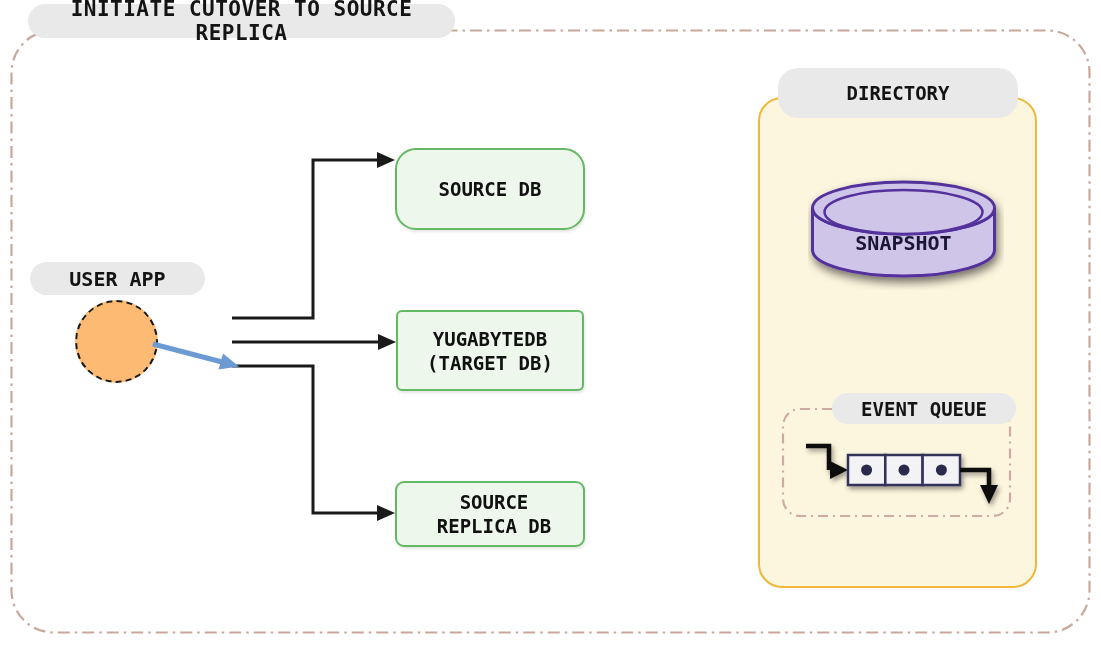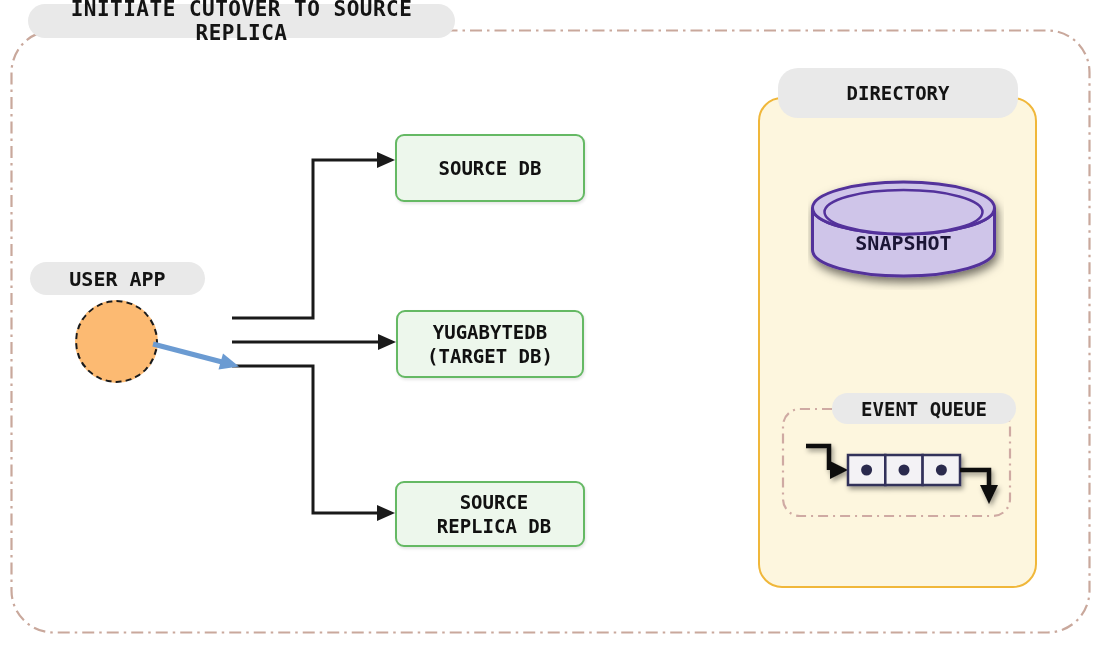--- a/index.html
+++ b/index.html
@@ -12,22 +12,22 @@
   #title-pill{left:28px;top:4px;width:427px;height:34px;font-size:21px;letter-spacing:.5px;}
   #userapp-pill{left:30px;top:262px;width:175px;height:33px;font-size:20px;border-radius:17px;}
   #voyager-pill{left:778px;top:68px;width:240px;height:50px;font-size:19px;line-height:23px;
                 border-radius:20px;flex-direction:column;}
   #eq-pill{left:832px;top:393px;width:184px;height:31px;font-size:19px;border-radius:16px;}
   #userapp-circle{position:absolute;left:75px;top:300px;width:83px;height:83px;
         background:#fcba72;border:2.5px dashed #1a1a1a;border-radius:50%;box-sizing:border-box;}
   .dbbox{position:absolute;background:#edf7ec;border:2px solid #65b964;border-radius:9px;
         box-sizing:border-box;display:flex;flex-direction:column;align-items:center;justify-content:center;
         font-weight:700;font-size:19px;line-height:24px;box-shadow:1px 2px 3px rgba(0,0,0,0.10);}
-  #box-source{left:395px;top:134px;width:190px;height:68px;}
-  #box-target{left:396px;top:310px;width:188px;height:68px;}
+  #box-source{left:395px;top:148px;width:190px;height:82px;border-radius:21px;}
+  #box-target{left:396px;top:310px;width:188px;height:81px;border-radius:6px;}
   #box-replica{left:395px;top:481px;width:190px;height:66px;padding-left:8px;}
   #voyager-panel{position:absolute;left:758px;top:97px;width:279px;height:491px;
         background:#fdf6de;border:2px solid #f0b73a;border-radius:24px;box-sizing:border-box;}
   #cylinder-svg{position:absolute;left:808px;top:174px;}
   .snap-text{font-family:"DejaVu Sans Mono","Liberation Mono",monospace;
         font-weight:700;font-size:20px;fill:#1b1536;}
 </style>
 </head>
 <body>
 

